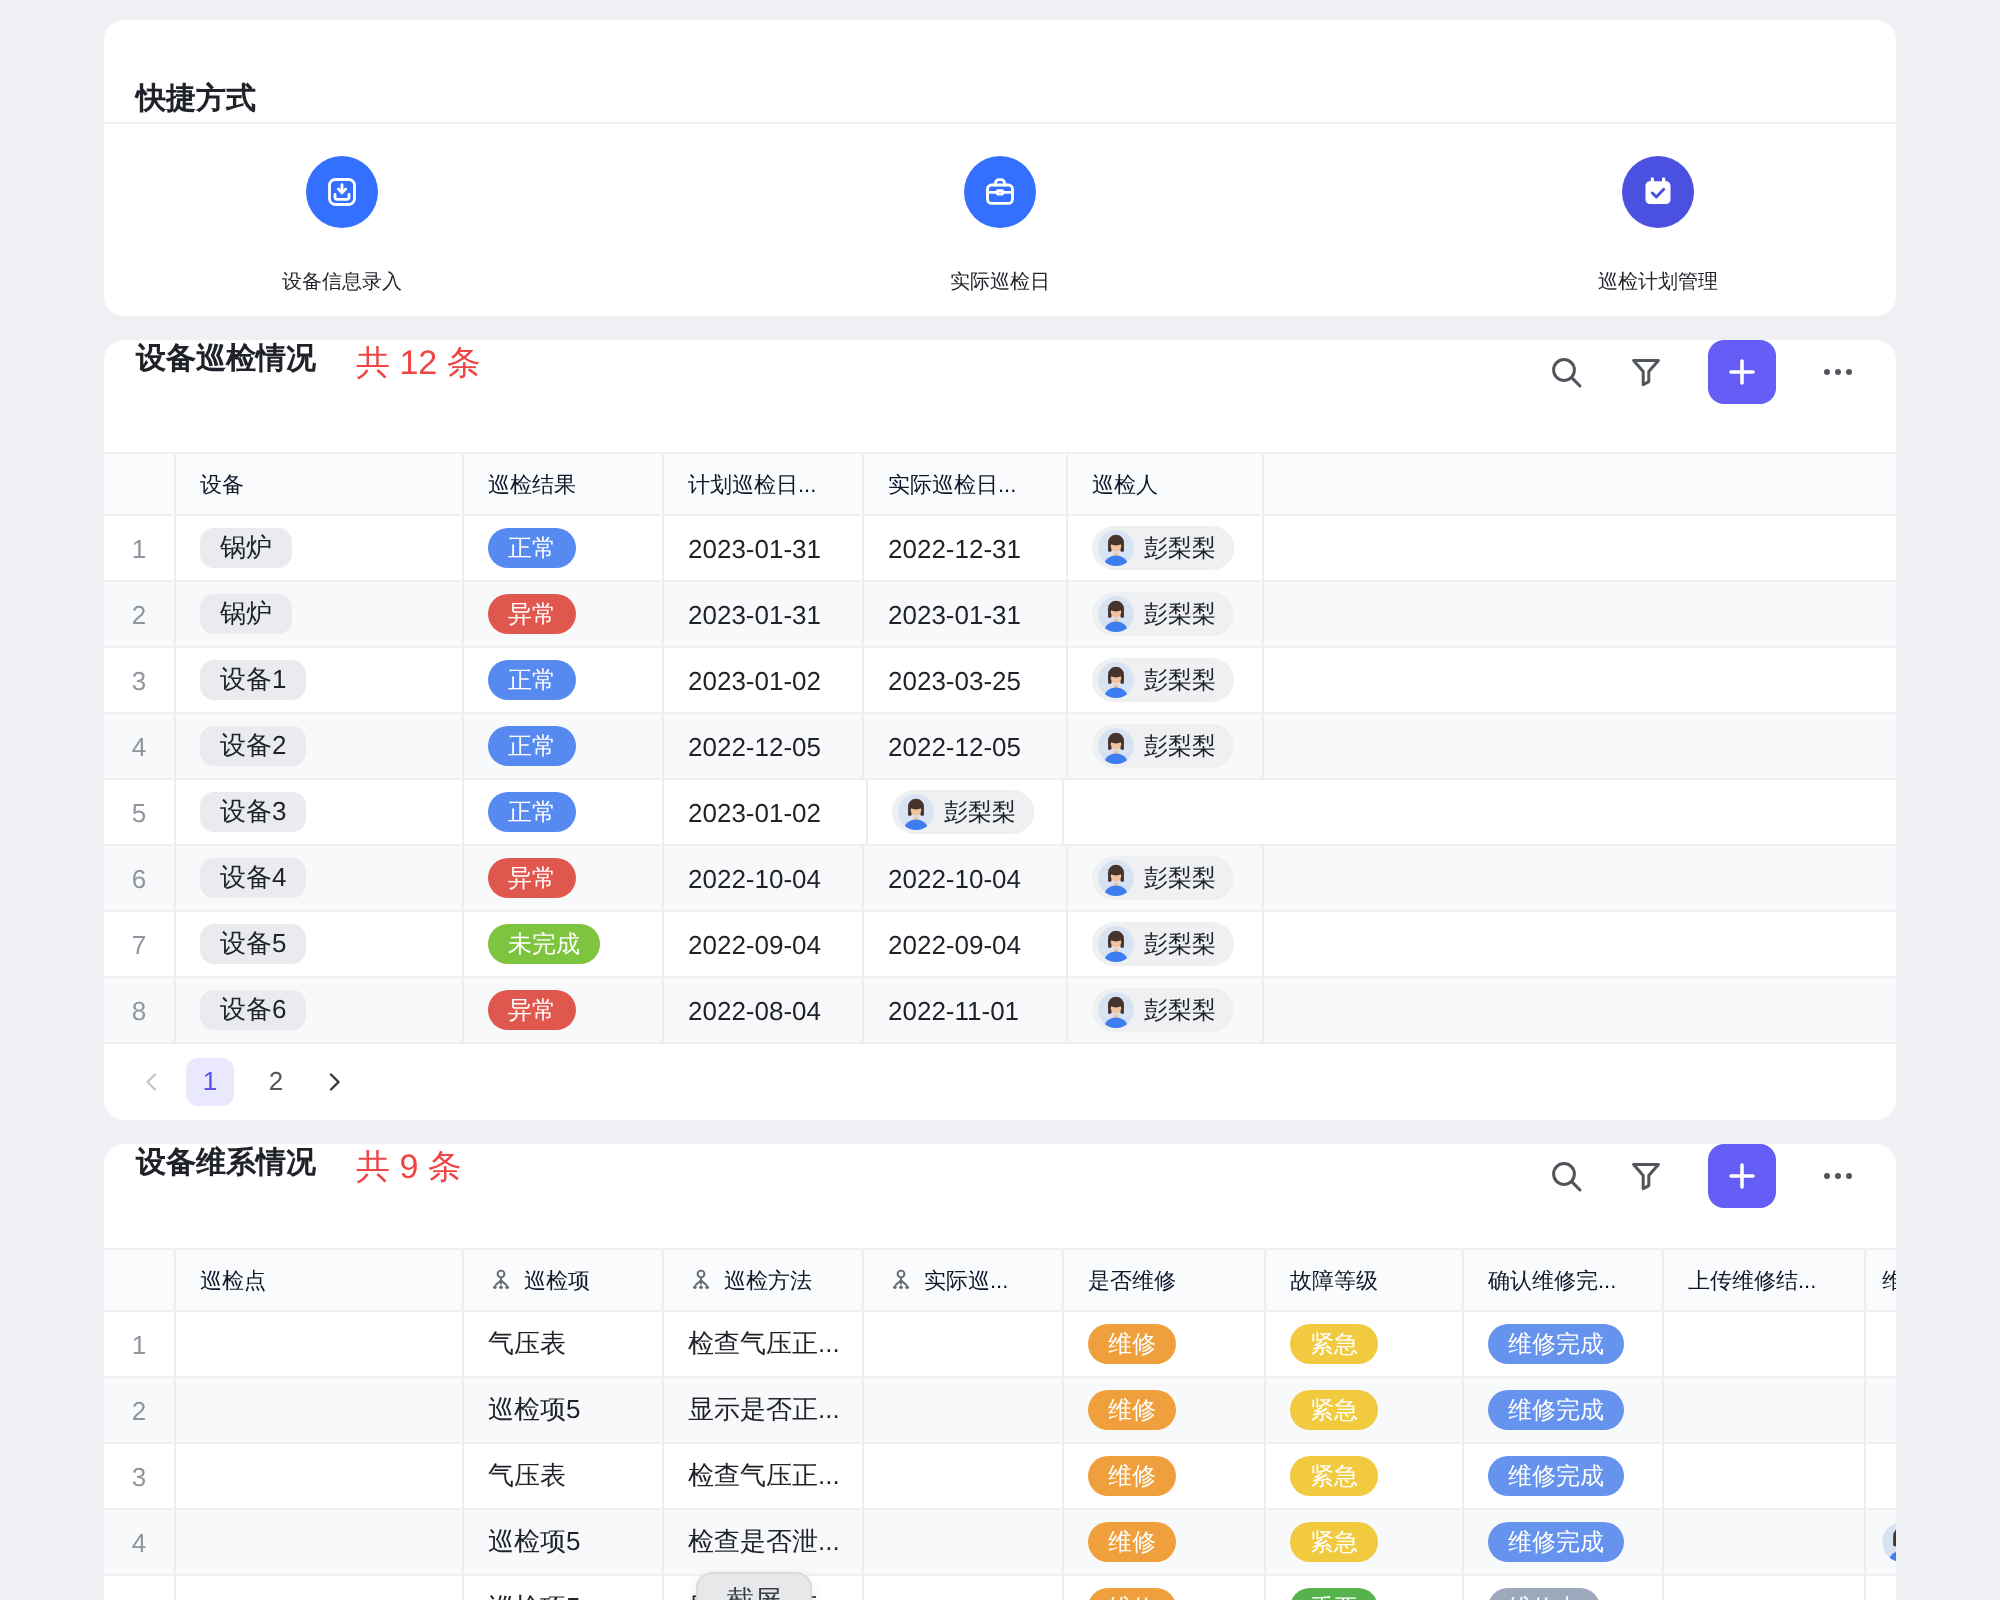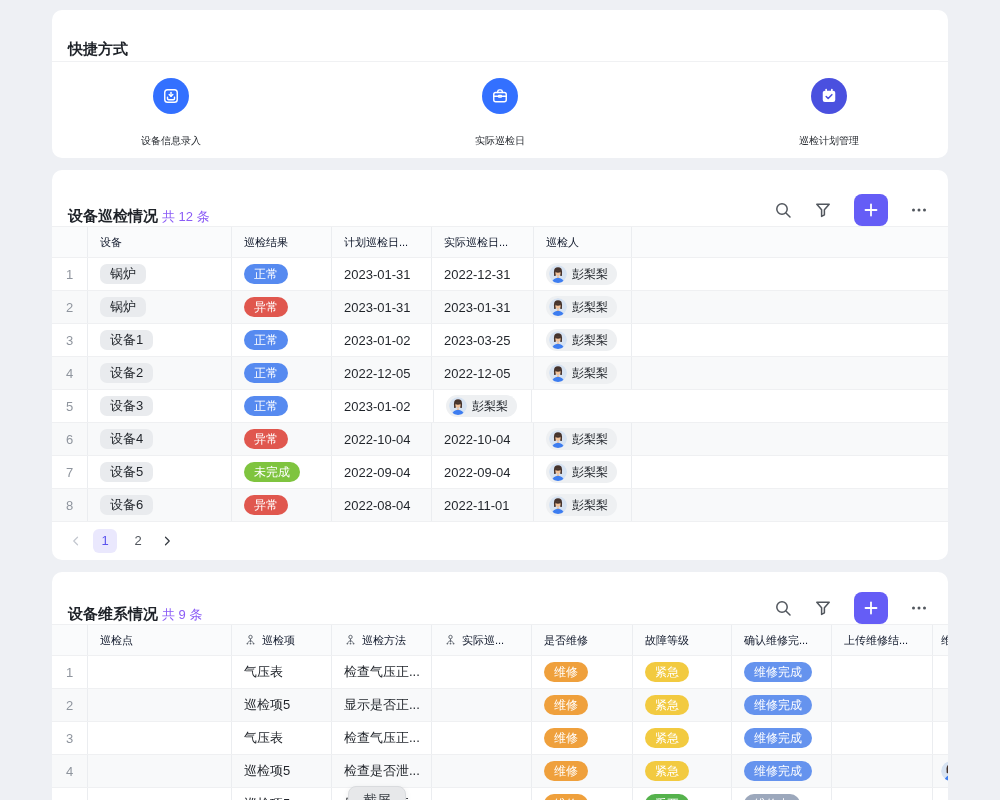--- a/index.html
+++ b/index.html
@@ -9,24 +9,24 @@
   #card-shortcuts{top:10px;height:148px}
   #card-inspection{top:170px;height:390px}
   #card-maintenance{top:572px;height:252px;overflow:hidden}
 
   .sc-title{height:52px;padding:30px 16px 0;font-size:15px;font-weight:bold;border-bottom:1px solid #f0f1f3}
   .sc-row{display:flex;justify-content:space-between;padding:16px 44px 0}
   .sc-item{display:flex;flex-direction:column;align-items:center;width:150px;cursor:pointer}
   .sc-circle{width:36px;height:36px;border-radius:50%;display:flex;align-items:center;justify-content:center}
   .sc-label{font-size:10px;color:#1f2329;margin-top:20px}
 
-  .card-head{height:56px;display:flex;align-items:flex-end;padding:0 16px}
+  .card-head{height:56px;display:flex;align-items:flex-start;padding:0 16px}
   #card-maintenance .card-head{height:52px}
   .card-title{font-size:15px;font-weight:bold}
-  .card-count{font-size:13px;color:#8b5cf6;margin-left:4px}
+  .card-count{font-size:17px;color:#ef4444;margin-left:20px}
   .head-tools{margin-left:auto;display:flex;align-items:center;gap:14px}
   .tool-btn{width:26px;height:26px;display:flex;align-items:center;justify-content:center;cursor:pointer}
   .add-btn{width:34px;height:32px;border-radius:8px;display:flex;align-items:center;justify-content:center;cursor:pointer;border:none;margin:0 4px}
 
   .thead,.trow{display:flex;border-bottom:1px solid #eff0f2;width:100%}
   .thead{border-top:1px solid #eff0f2;background:#fafbfc;height:32px}
   .trow{height:33px;background:#fff}
   .trow.even{background:#f8f9fa}
   .cell{display:flex;align-items:center;padding:0 12px;border-right:1px solid #ebedf0;overflow:hidden;white-space:nowrap;font-size:13px;flex:none}
   .thead .cell{color:#0f172a;font-size:11px}

